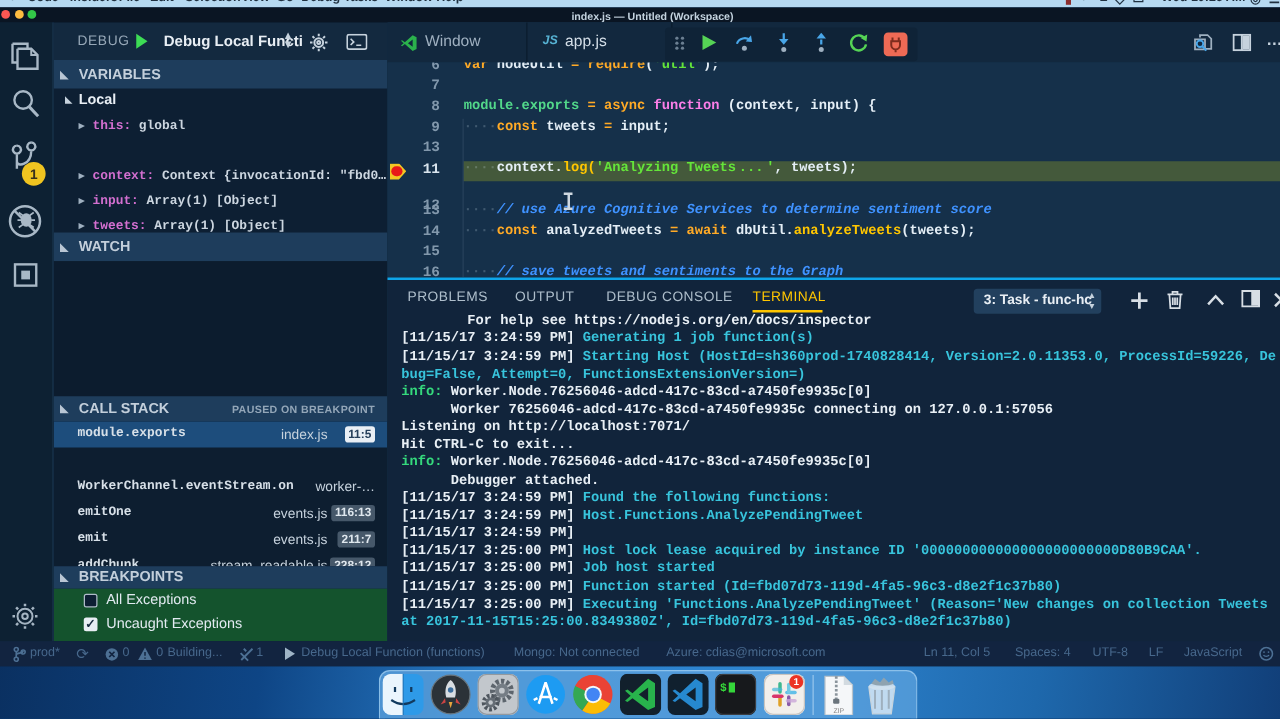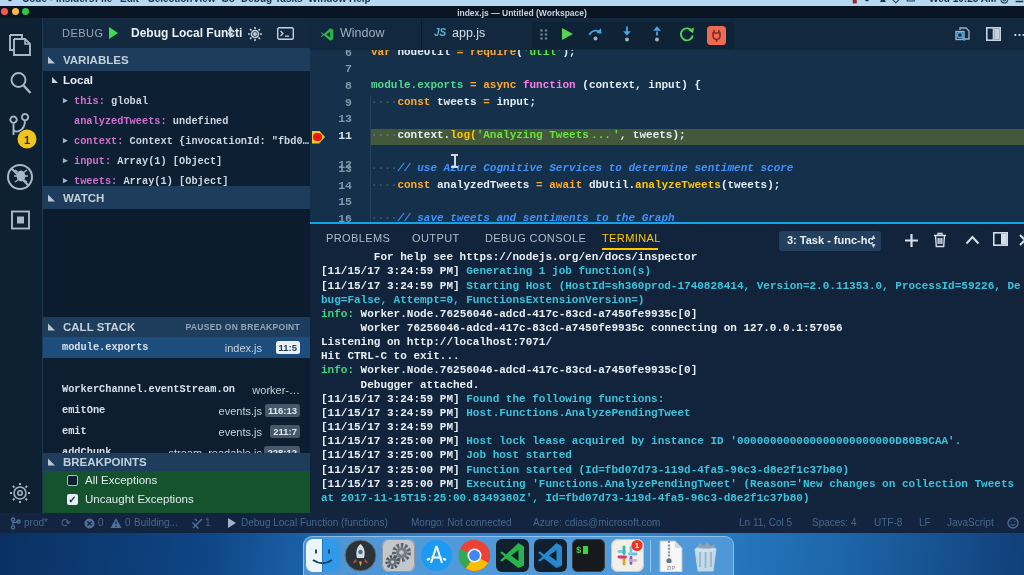--- a/index.html
+++ b/index.html
@@ -209,21 +209,20 @@
           </svg>
     </div>
     <div class="sect" style="top:30px;height:23px">
           <span class="ar"></span>
           <span class="tx">VARIABLES</span>
         </div>
     <div class="abs" style="left:0;top:53px;width:267px;height:115px;background:#0d1f33;overflow:hidden">
       <div class="abs" style="left:9px;top:6px;width:0;height:0;border-left:6px solid #c6d2dd;border-top:6px solid transparent"></div>
       <span class="abs" style="left:20px;top:3px;font-size:11.5px;font-weight:700;color:#e8eef4">Local</span>
       <div class="mono abs" style="top:24px;left:0;width:267px;font-size:10.3px;font-weight:700;color:#ccd6e0;white-space:pre"><span class="tw">▸</span><span style="color:#d36fd0">this:</span> global</div>
-      <div class="mono abs" style="top:44px;left:0;width:267px;font-size:10.3px;font-weight:700;color:#ccd6e0;white-space:pre"><span class="tw"></span><span style="color:#d36fd0">analyzedTweets:</span> undefined</div>
       <div class="mono abs" style="top:64px;left:0;width:267px;font-size:10.3px;font-weight:700;color:#ccd6e0;white-space:pre"><span class="tw">▸</span><span style="color:#d36fd0">context:</span> Context {invocationId: "fbd0…</div>
       <div class="mono abs" style="top:84px;left:0;width:267px;font-size:10.3px;font-weight:700;color:#ccd6e0;white-space:pre"><span class="tw">▸</span><span style="color:#d36fd0">input:</span> Array(1) [Object]</div>
       <div class="mono abs" style="top:104px;left:0;width:267px;font-size:10.3px;font-weight:700;color:#ccd6e0;white-space:pre"><span class="tw">▸</span><span style="color:#d36fd0">tweets:</span> Array(1) [Object]</div>
     </div>
     <div class="sect" style="top:168px;height:23px">
           <span class="ar"></span>
           <span class="tx">WATCH</span>
         </div>
     <div class="abs" style="left:0;top:191px;width:267px;height:108px;background:#0c1c2e"></div>
     <div class="sect" style="top:299px;height:20px">

